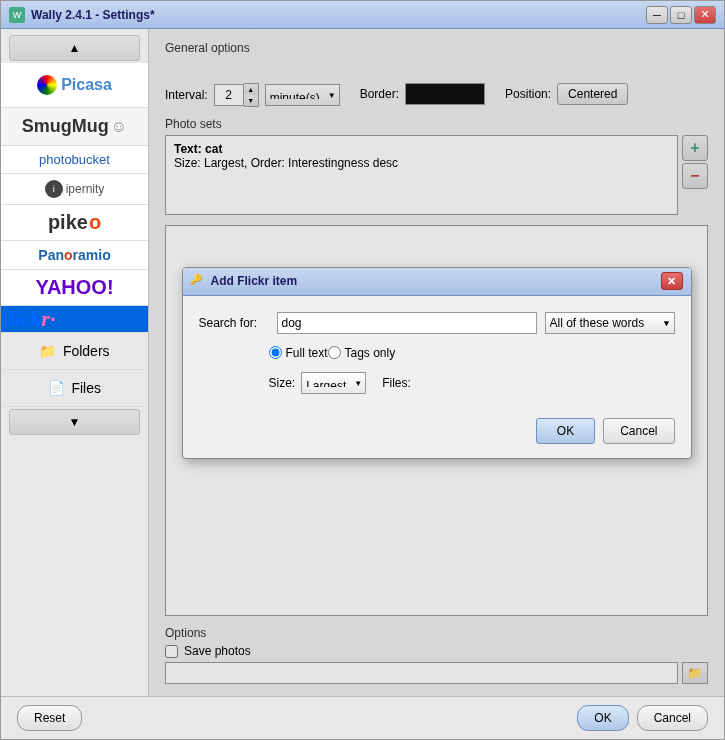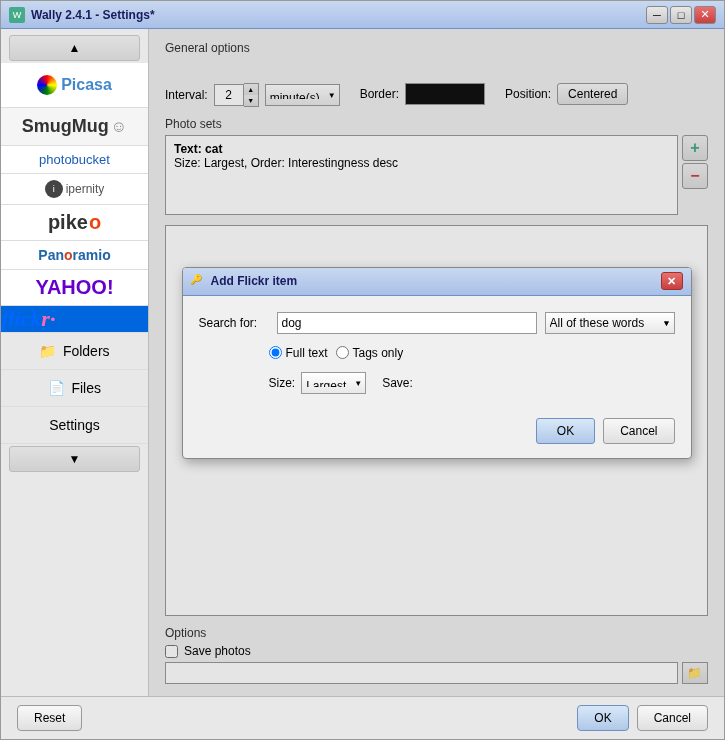--- a/index.html
+++ b/index.html
@@ -318,21 +318,21 @@
       padding: 8px 16px;
       border-top: 1px solid #bbb;
       background: #e8e8e8;
       flex-shrink: 0;
     }
     .action-btn {
       height: 26px;
       padding: 0 16px;
       background: linear-gradient(to bottom, #f8f8f8, #e0e0e0);
       border: 1px solid #999;
-      border-radius: 4px;
+      border-radius: 11px;
       cursor: pointer;
       font-size: 12px;
     }
     .action-btn.primary {
       background: linear-gradient(to bottom, #d8e8f8, #b0c8e8);
       border-color: #7090c0;
     }
 
     
     .modal-overlay {
@@ -427,21 +427,21 @@
       font-size: 8px;
       position: absolute;
       right: 4px;
       top: 50%;
       transform: translateY(-50%);
       pointer-events: none;
     }
     .radio-group {
       display: flex;
       align-items: center;
-      gap: 8px;
+      gap: 0;
       margin-left: 70px;
     }
     .radio-item {
       display: flex;
       align-items: center;
       gap: 4px;
       cursor: pointer;
     }
     .size-order-row {
       display: flex;
@@ -571,23 +571,20 @@
       <div class="sidebar-text-item">
         <span>📁</span>
         <span>Folders</span>
       </div>
 
       <div class="sidebar-text-item">
         <span>📄</span>
         <span>Files</span>
       </div>
 
-      <div class="sidebar-text-item">
-        <span>Settings</span>
-      </div>
 
       <div class="sidebar-arrow">
         <span>▼</span>
       </div>
     </div>
 
     <div class="main-panel">
 
       <div>
         <div class="section-label">General options</div>
@@ -701,21 +698,21 @@
                 <span>Size:</span>
                 <div class="select-wrapper">
                   <select class="dropdown-select">
                     <option>Largest</option>
                     <option>Medium</option>
                     <option>Small</option>
                   </select>
                 </div>
               </div>
               <div class="size-order-group">
-                <span>Save:</span>
+                <span>Files:</span>
               </div>
             </div>
           </div>
 
           <div class="modal-footer">
             <button class="modal-action-btn">OK</button>
             <button class="modal-cancel-btn">Cancel</button>
           </div>
         </div>
       </div>

